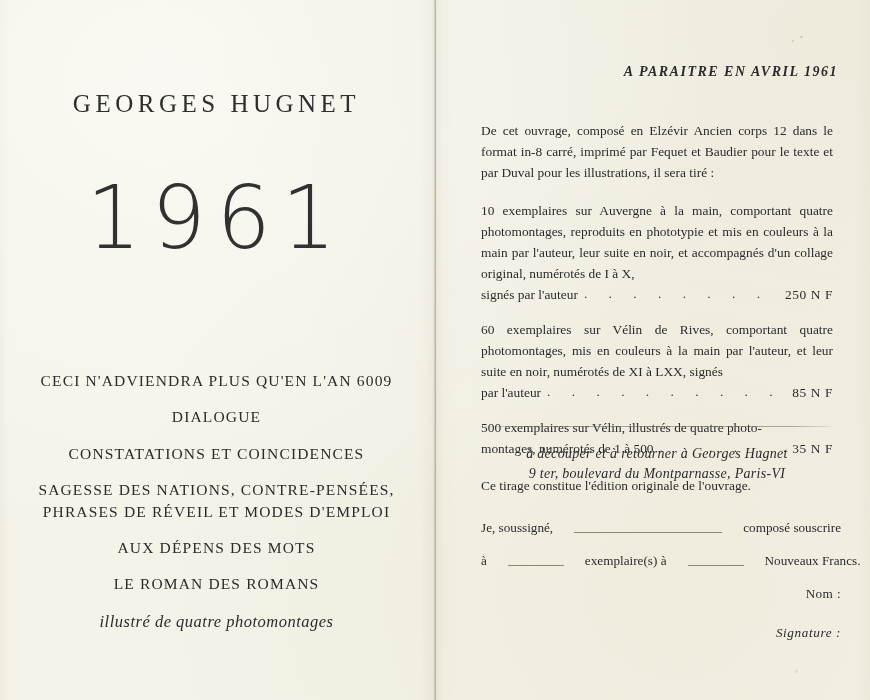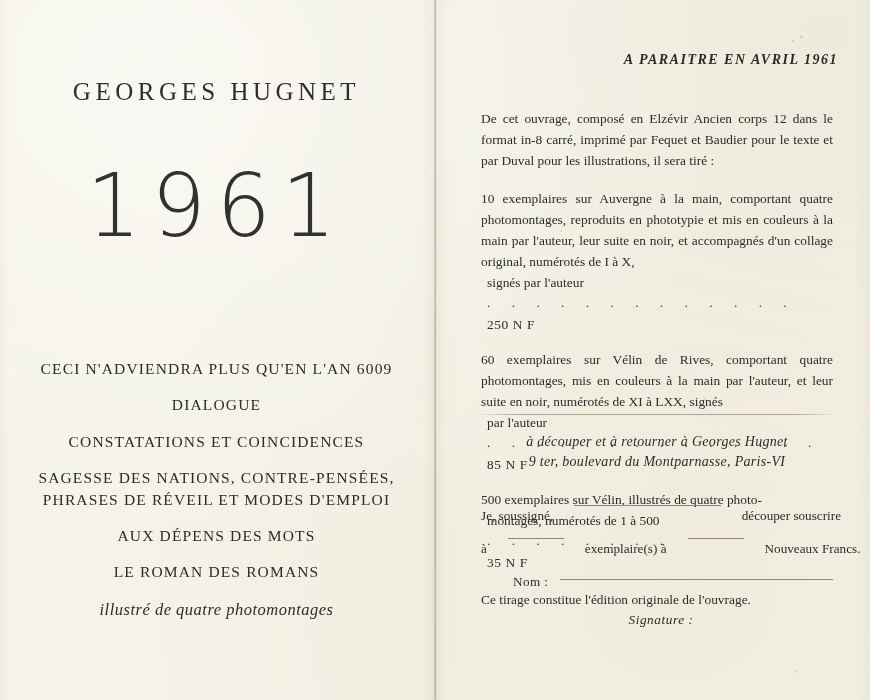--- a/index.html
+++ b/index.html
@@ -58,21 +58,21 @@
   .speck {
     position: absolute;
     background: rgba(120,112,90,.30);
     border-radius: 50%;
     pointer-events: none;
   }
 
   
   .panel {
     position: absolute;
-    top: 0;
+    top: 12px;
     height: 637px;
     border-radius: 20px;
   }
   #left-panel  { left: 0;     width: 433px; }
   #right-panel { left: 437px; width: 433px; }
 
   
   #author-name {
     position: absolute;
     top: 78px;
@@ -156,21 +156,20 @@
     font-size: 13.4px;
     line-height: 1.57;
     text-align: justify;
     color: #2b2b2b;
     margin-bottom: 14px;
   }
   .tier-last-line {
     display: flex;
     align-items: baseline;
     width: 100%;
-    flex-direction: column;
   }
   .tier-tail { white-space: nowrap; }
   .leader {
     flex: 1 1 auto;
     margin: 0 6px;
     overflow: hidden;
     white-space: nowrap;
     letter-spacing: 9px;
     color: #3a3a3a;
     font-size: 13.4px;
@@ -225,41 +224,42 @@
   #form {
     position: absolute;
     top: 508px;
     left: 44px;
     width: 360px;
     font-size: 13.2px;
     color: #2b2b2b;
   }
   .form-line {
     display: flex;
-    align-items: flex-start;
+    align-items: flex-end;
     margin-bottom: 17px;
     white-space: nowrap;
     gap: 16px;
   }
   .blank {
     display: inline-block;
     border-bottom: 1px solid #8d8872;
     height: 0;
     position: relative;
     top: -3px;
     margin: 0 5px;
   }
   .blank-wide  { flex: 1 1 auto; min-width: 40px; }
   .blank-short { width: 56px; flex: 0 0 auto; }
 
   .field-row {
     display: flex;
-    align-items: center;
+    align-items: flex-end;
     margin-bottom: 16px;
     padding-left: 32px;
+    flex-direction: column;
   }
   .field-label {
     white-space: nowrap;
     letter-spacing: .4px;
   }
   .field-rule {
     flex: 1 1 auto;
     border-bottom: 1px solid #8d8872;
     height: 0;
     position: relative;
@@ -348,21 +348,21 @@
     <div id="bulletin">
       <div class="bulletin-address">à découper et à retourner à Georges Hugnet</div>
       <div class="bulletin-address">9 ter, boulevard du Montparnasse, Paris-VI</div>
     </div>
 
     <div id="form">
 
       <div class="form-line">
         <span>Je, soussigné,</span>
         <span class="blank blank-wide"></span>
-        <span>découper souscrire</span>
+        <span>composé souscrire</span>
       </div>
 
       <div class="form-line">
         <span>à</span>
         <span class="blank blank-short"></span>
         <span>exemplaire(s)  à</span>
         <span class="blank blank-short"></span>
         <span>Nouveaux Francs.</span>
       </div>
 

